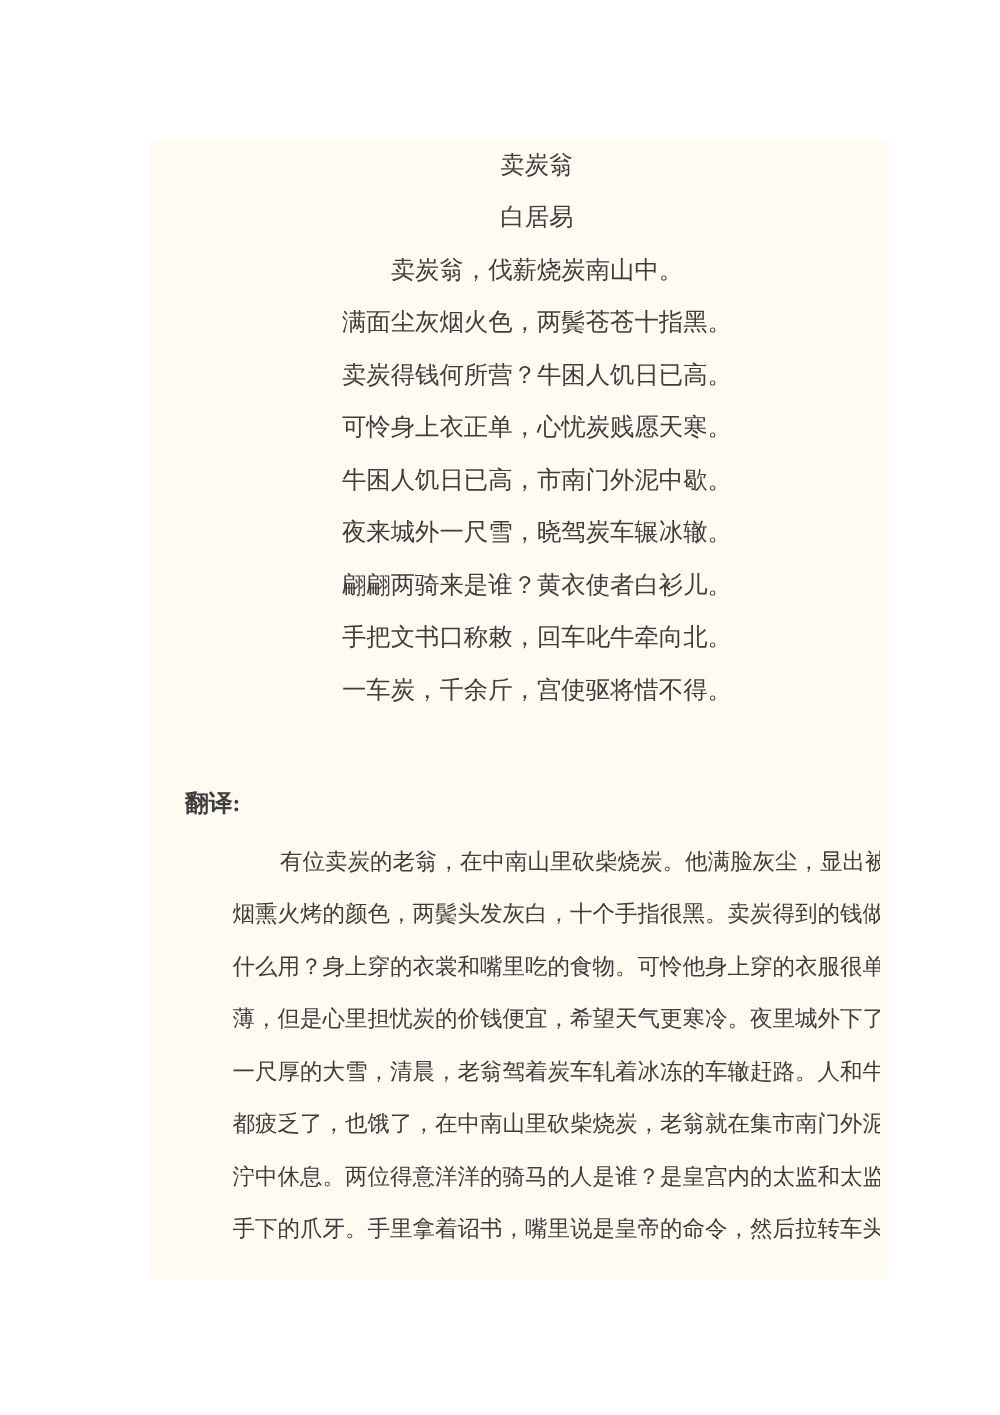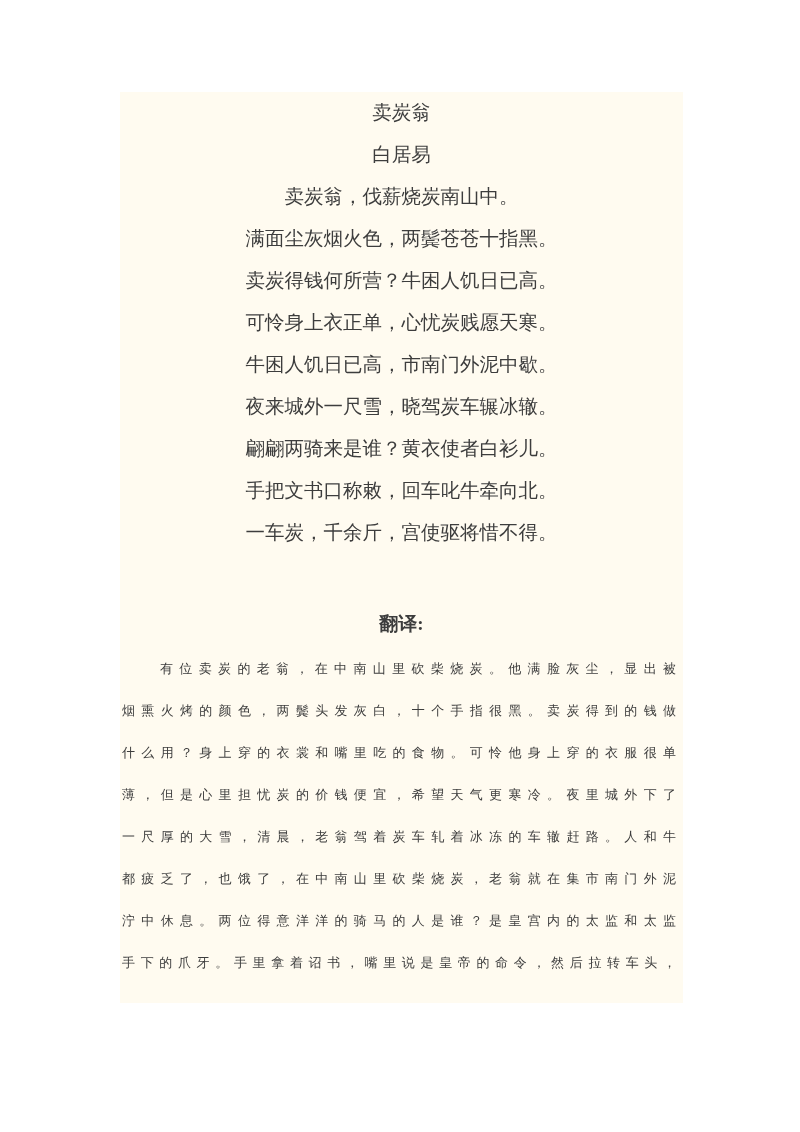--- a/index.html
+++ b/index.html
@@ -10,54 +10,56 @@
   body {
     width: 800px;
     height: 1132px;
     position: relative;
     font-family: "Liberation Serif", "DejaVu Serif", serif;
     overflow: hidden;
   }
   .paper {
     position: absolute;
     left: 120px;
-    top: 92px;
+    top: 112px;
     width: 563px;
     height: 911px;
     background: #fffbf0;
     color: #3d3d3d;
     overflow: hidden;
+    padding-left: 28px;
   }
   .p-line {
     height: 42px;
     line-height: 42px;
     text-align: center;
     font-size: 19.5px;
     white-space: nowrap;
   }
   .trans-heading {
     margin-top: 49px;
     height: 42px;
     line-height: 42px;
-    text-align: center;
+    text-align: left;
     font-size: 19px;
     font-weight: bold;
   }
   .translation {
     margin-top: 3px;
     padding: 0 7px 0 2px;
   }
   .t-line {
     height: 42px;
     line-height: 42px;
-    font-size: 13px;
+    font-size: 18px;
     text-align: justify;
     text-align-last: justify;
     overflow: hidden;
     white-space: nowrap;
+    margin-left: 36px;
   }
   .t-line.indent {
     text-indent: 38px;
   }
 </style>
 </head>
 <body>
 
 <div class="paper">
 

